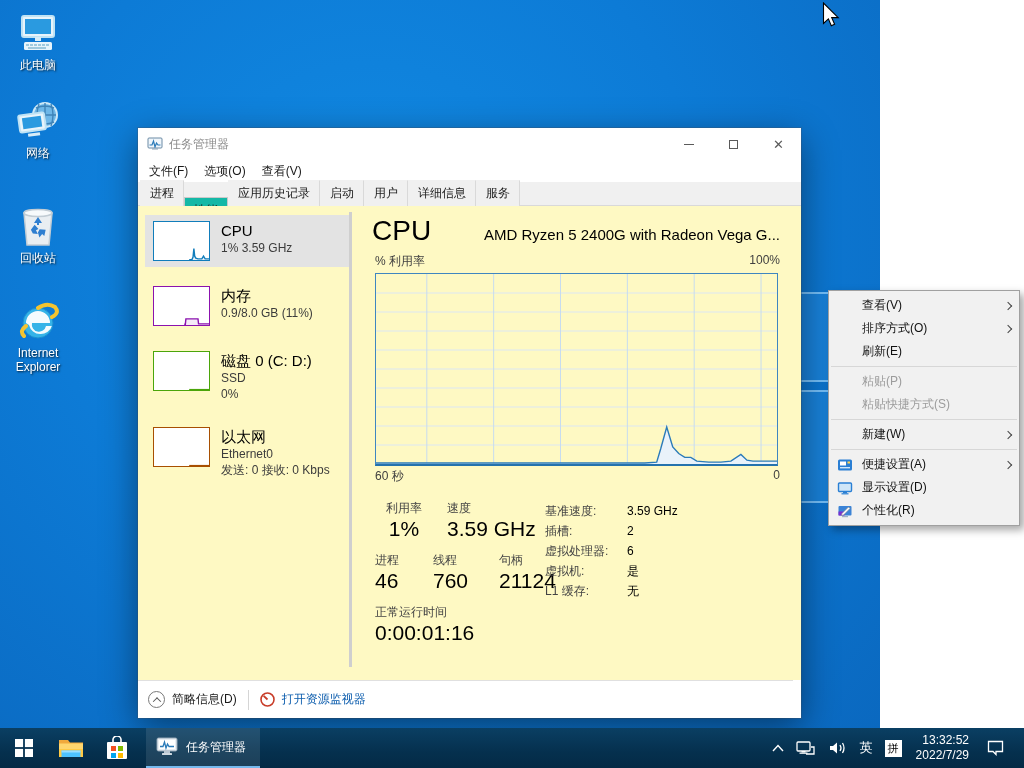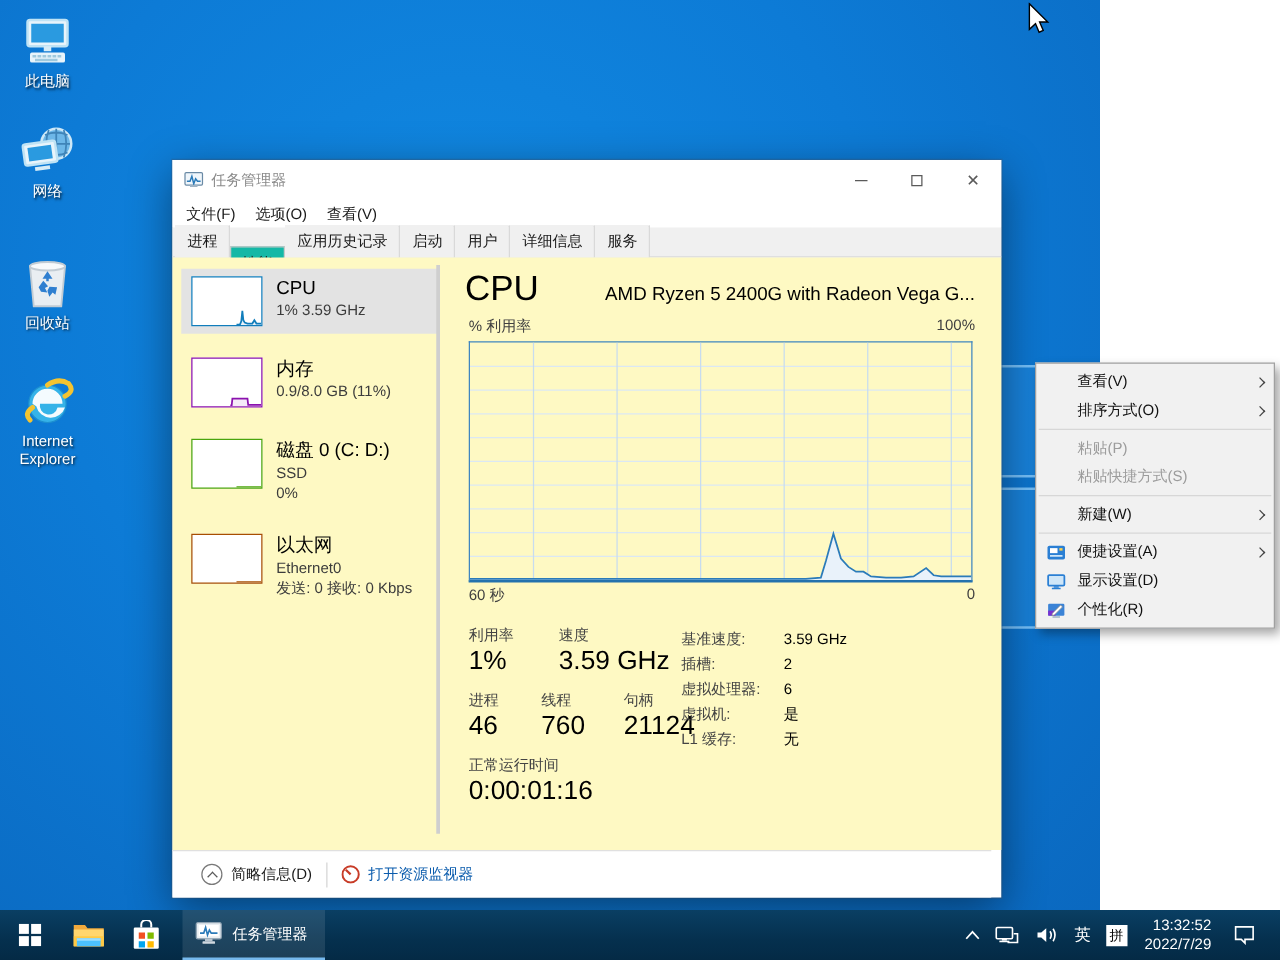--- a/index.html
+++ b/index.html
@@ -69,21 +69,21 @@
   .stat-value { font-size:21px; color:#000; line-height:26px; }
   .stat-row { display:flex; margin-bottom:11px; }
   .stat-cell { margin-right:14px; }
   .info-col { position:absolute; left:173px; top:0; }
   .info-row { display:flex; font-size:12px; line-height:20px; }
   .info-label { color:#444; width:82px; }
   .info-value { color:#000; }
 
   
   .tm-footer { position:absolute; left:0; right:8px; bottom:0; height:38px;
-    border-top:1px solid #e0e0e0; display:flex; align-items:center; padding-left:23px; background:#fff; }
+    border-top:1px solid #e0e0e0; display:flex; align-items:center; padding-left:10px; background:#fff; }
   .foot-circle { width:17px; height:17px; border:1px solid #797979; border-radius:50%;
     display:flex; align-items:center; justify-content:center; margin-right:7px; }
   .chev-up { width:6px; height:6px; border-top:1px solid #595959; border-left:1px solid #595959;
     transform:rotate(45deg) translate(1px,1px); }
   .foot-label { font-size:12px; color:#1a1a1a; }
   .foot-sep { width:1px; height:20px; background:#d5d5d5; margin:0 11px; }
   .foot-link { font-size:12px; color:#0b5cad; margin-left:7px; }
 
   
   #context-menu { position:absolute; left:828px; top:290px; width:192px; background:#f1f1f1;
@@ -290,21 +290,21 @@
               <polyline points="0,99.5 67,99.5 70,99 71,92 72.5,80.5 74,91 75.5,94.5 77,96.5 78.5,96.5 80,98.5 83,99 86,99 88.5,98.5 91,95 92.5,98 94,98.5 100,98.5" fill="none" stroke="#2b7bb9" stroke-width="1.4" vector-effect="non-scaling-stroke"></polyline>
             </svg>
         </div>
         <div class="chart-botlabels">
           <span>60 秒</span>
           <span>0</span>
         </div>
 
         <div class="stats-area">
           <div class="stat-row">
-            <div class="stat-cell" style="min-width:58px;">
+            <div class="stat-cell" style="min-width:58px;text-align:center;">
               <div class="stat-label">利用率</div>
               <div class="stat-value">1%</div>
             </div>
             <div class="stat-cell">
               <div class="stat-label">速度</div>
               <div class="stat-value">3.59 GHz</div>
             </div>
           </div>
           <div class="stat-row">
             <div class="stat-cell" style="min-width:44px;">
@@ -371,20 +371,23 @@
 
   <div id="context-menu">
     <div class="cm-item">
       <span>查看(V)</span>
       <span class="cm-arrow"></span>
     </div>
     <div class="cm-item">
       <span>排序方式(O)</span>
       <span class="cm-arrow"></span>
     </div>
+    <div class="cm-item">
+      <span>刷新(E)</span>
+    </div>
     <div class="cm-sep"></div>
     <div class="cm-item disabled">
       <span>粘贴(P)</span>
     </div>
     <div class="cm-item disabled">
       <span>粘贴快捷方式(S)</span>
     </div>
     <div class="cm-sep"></div>
     <div class="cm-item">
       <span>新建(W)</span>

